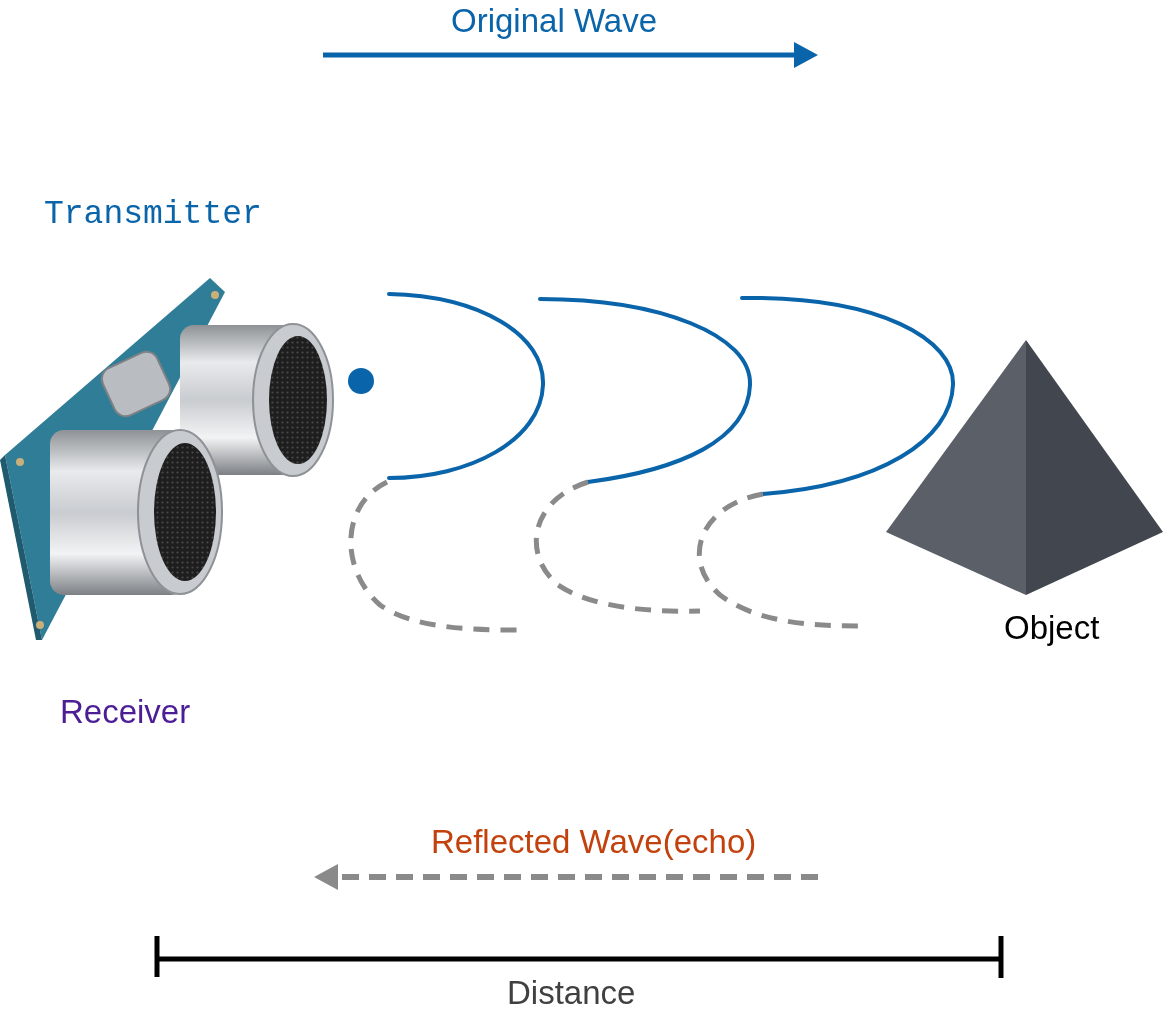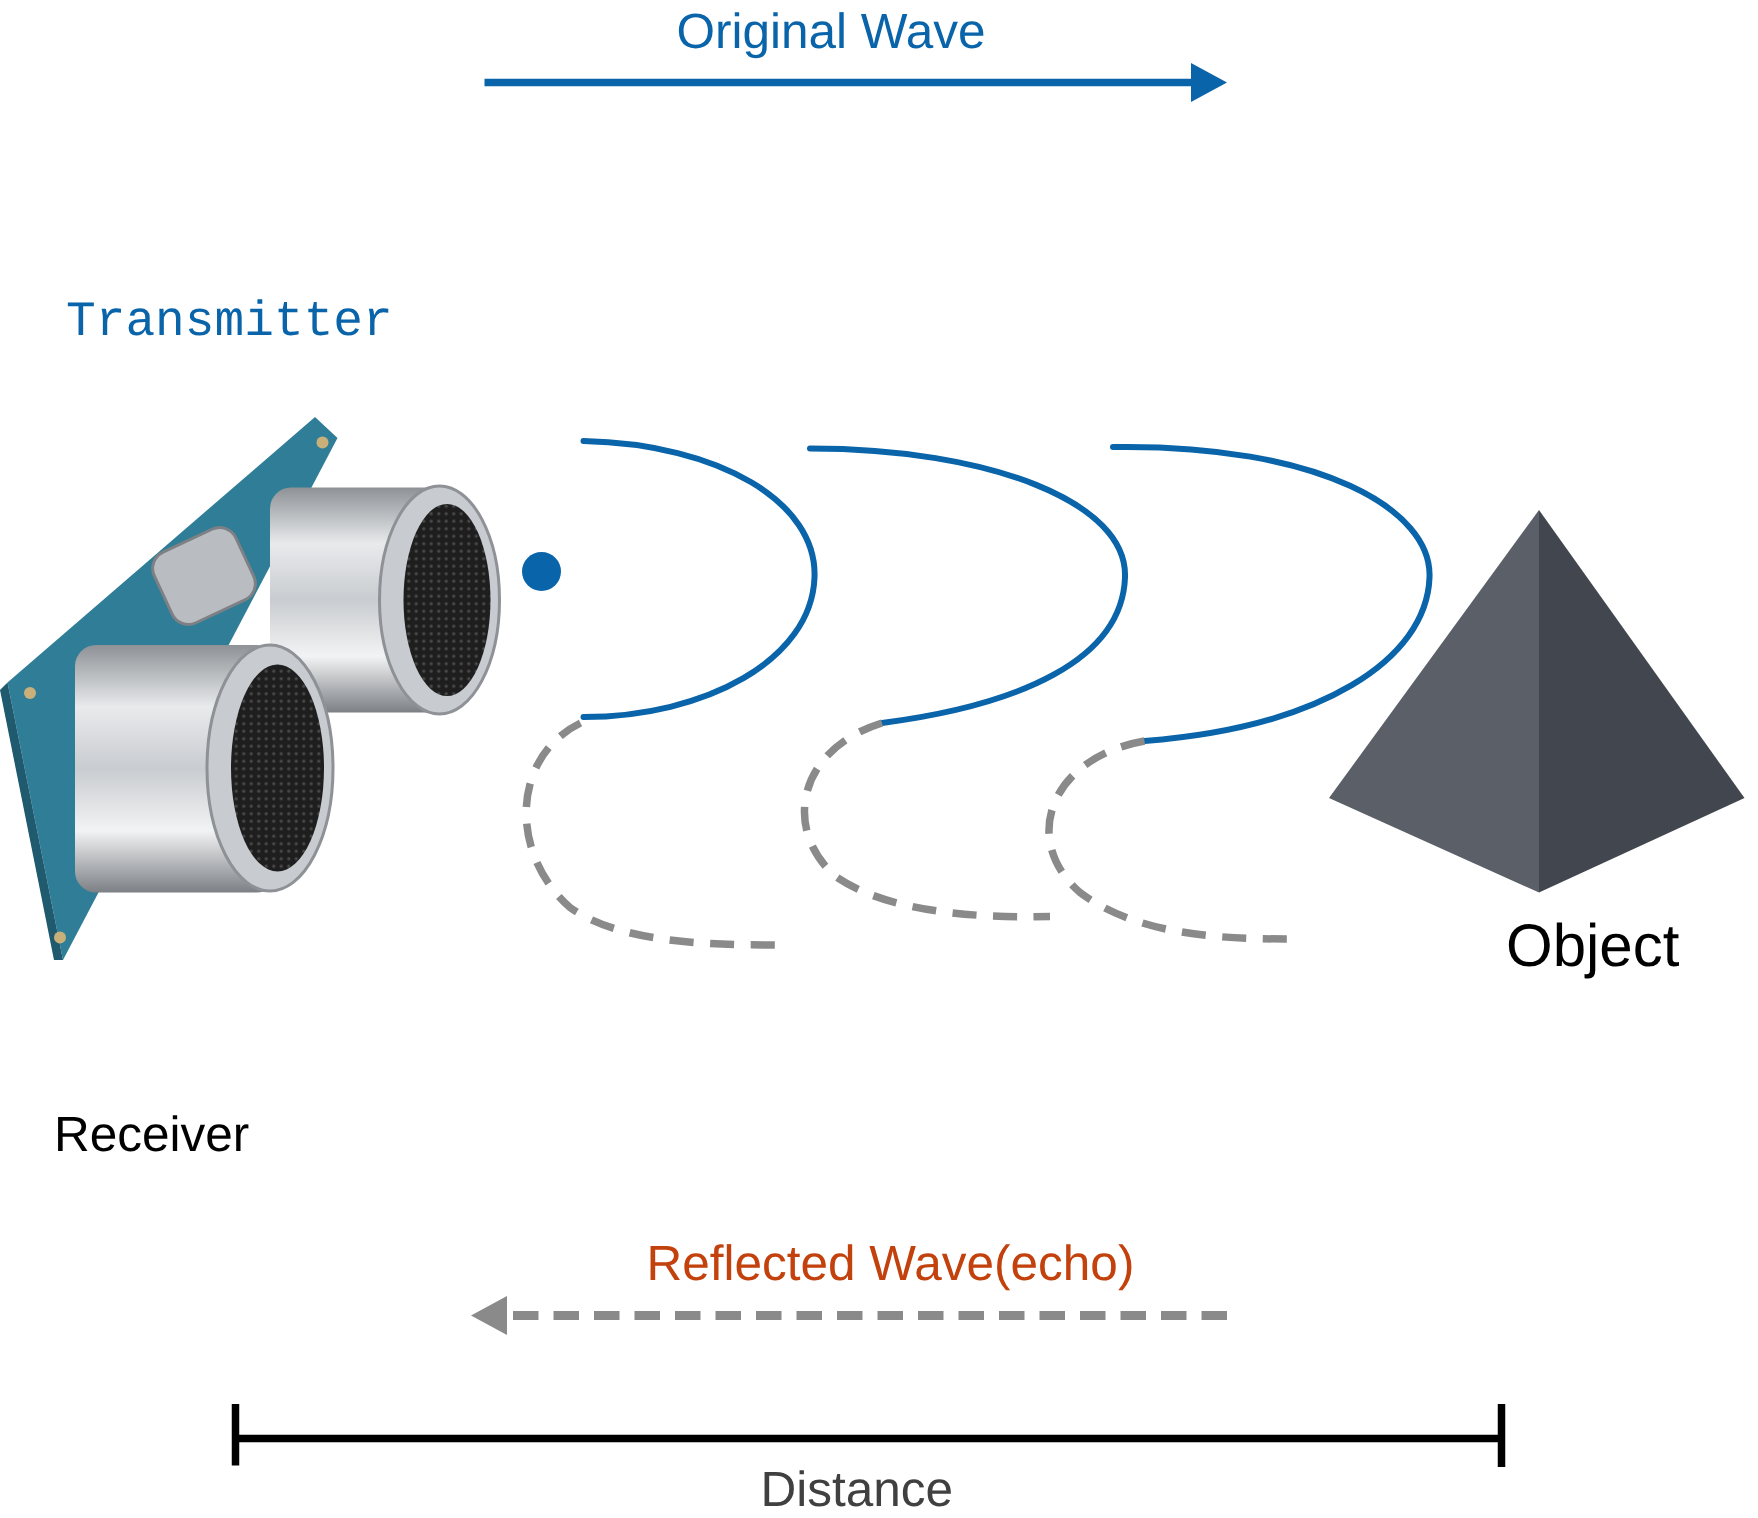--- a/index.html
+++ b/index.html
@@ -85,16 +85,16 @@
 
   <g stroke="#000" stroke-width="5">
     <line x1="157" y1="959" x2="1001" y2="959"></line>
     <line x1="157" y1="936" x2="157" y2="977"></line>
     <line x1="1001" y1="936" x2="1001" y2="978"></line>
   </g>
 </svg>
 
 <div class="lbl" style="left:451px; top:2px; font-size:33px; color:#0a64aa;">Original Wave</div>
 <div class="lbl" style="left:44px; top:196px; font-size:33px; color:#0a64aa;font-family:Liberation Mono, monospace;">Transmitter</div>
-<div class="lbl" style="left:36px; top:693px; font-size:33px; color:#000000;margin-top:44px;">Receiver</div>
-<div class="lbl" style="left:1004px; top:609px; font-size:40px; color:#000;">Object</div>
+<div class="lbl" style="left:60px; top:693px; font-size:33px; color:#4c1d95;">Receiver</div>
+<div class="lbl" style="left:1004px; top:609px; font-size:33px; color:#000;">Object</div>
 <div class="lbl" style="left:431px; top:823px; font-size:33px; color:#c2410c;">Reflected Wave(echo)</div>
 <div class="lbl" style="left:507px; top:974px; font-size:33px; color:#404040;">Distance</div>
 
 </body></html>

